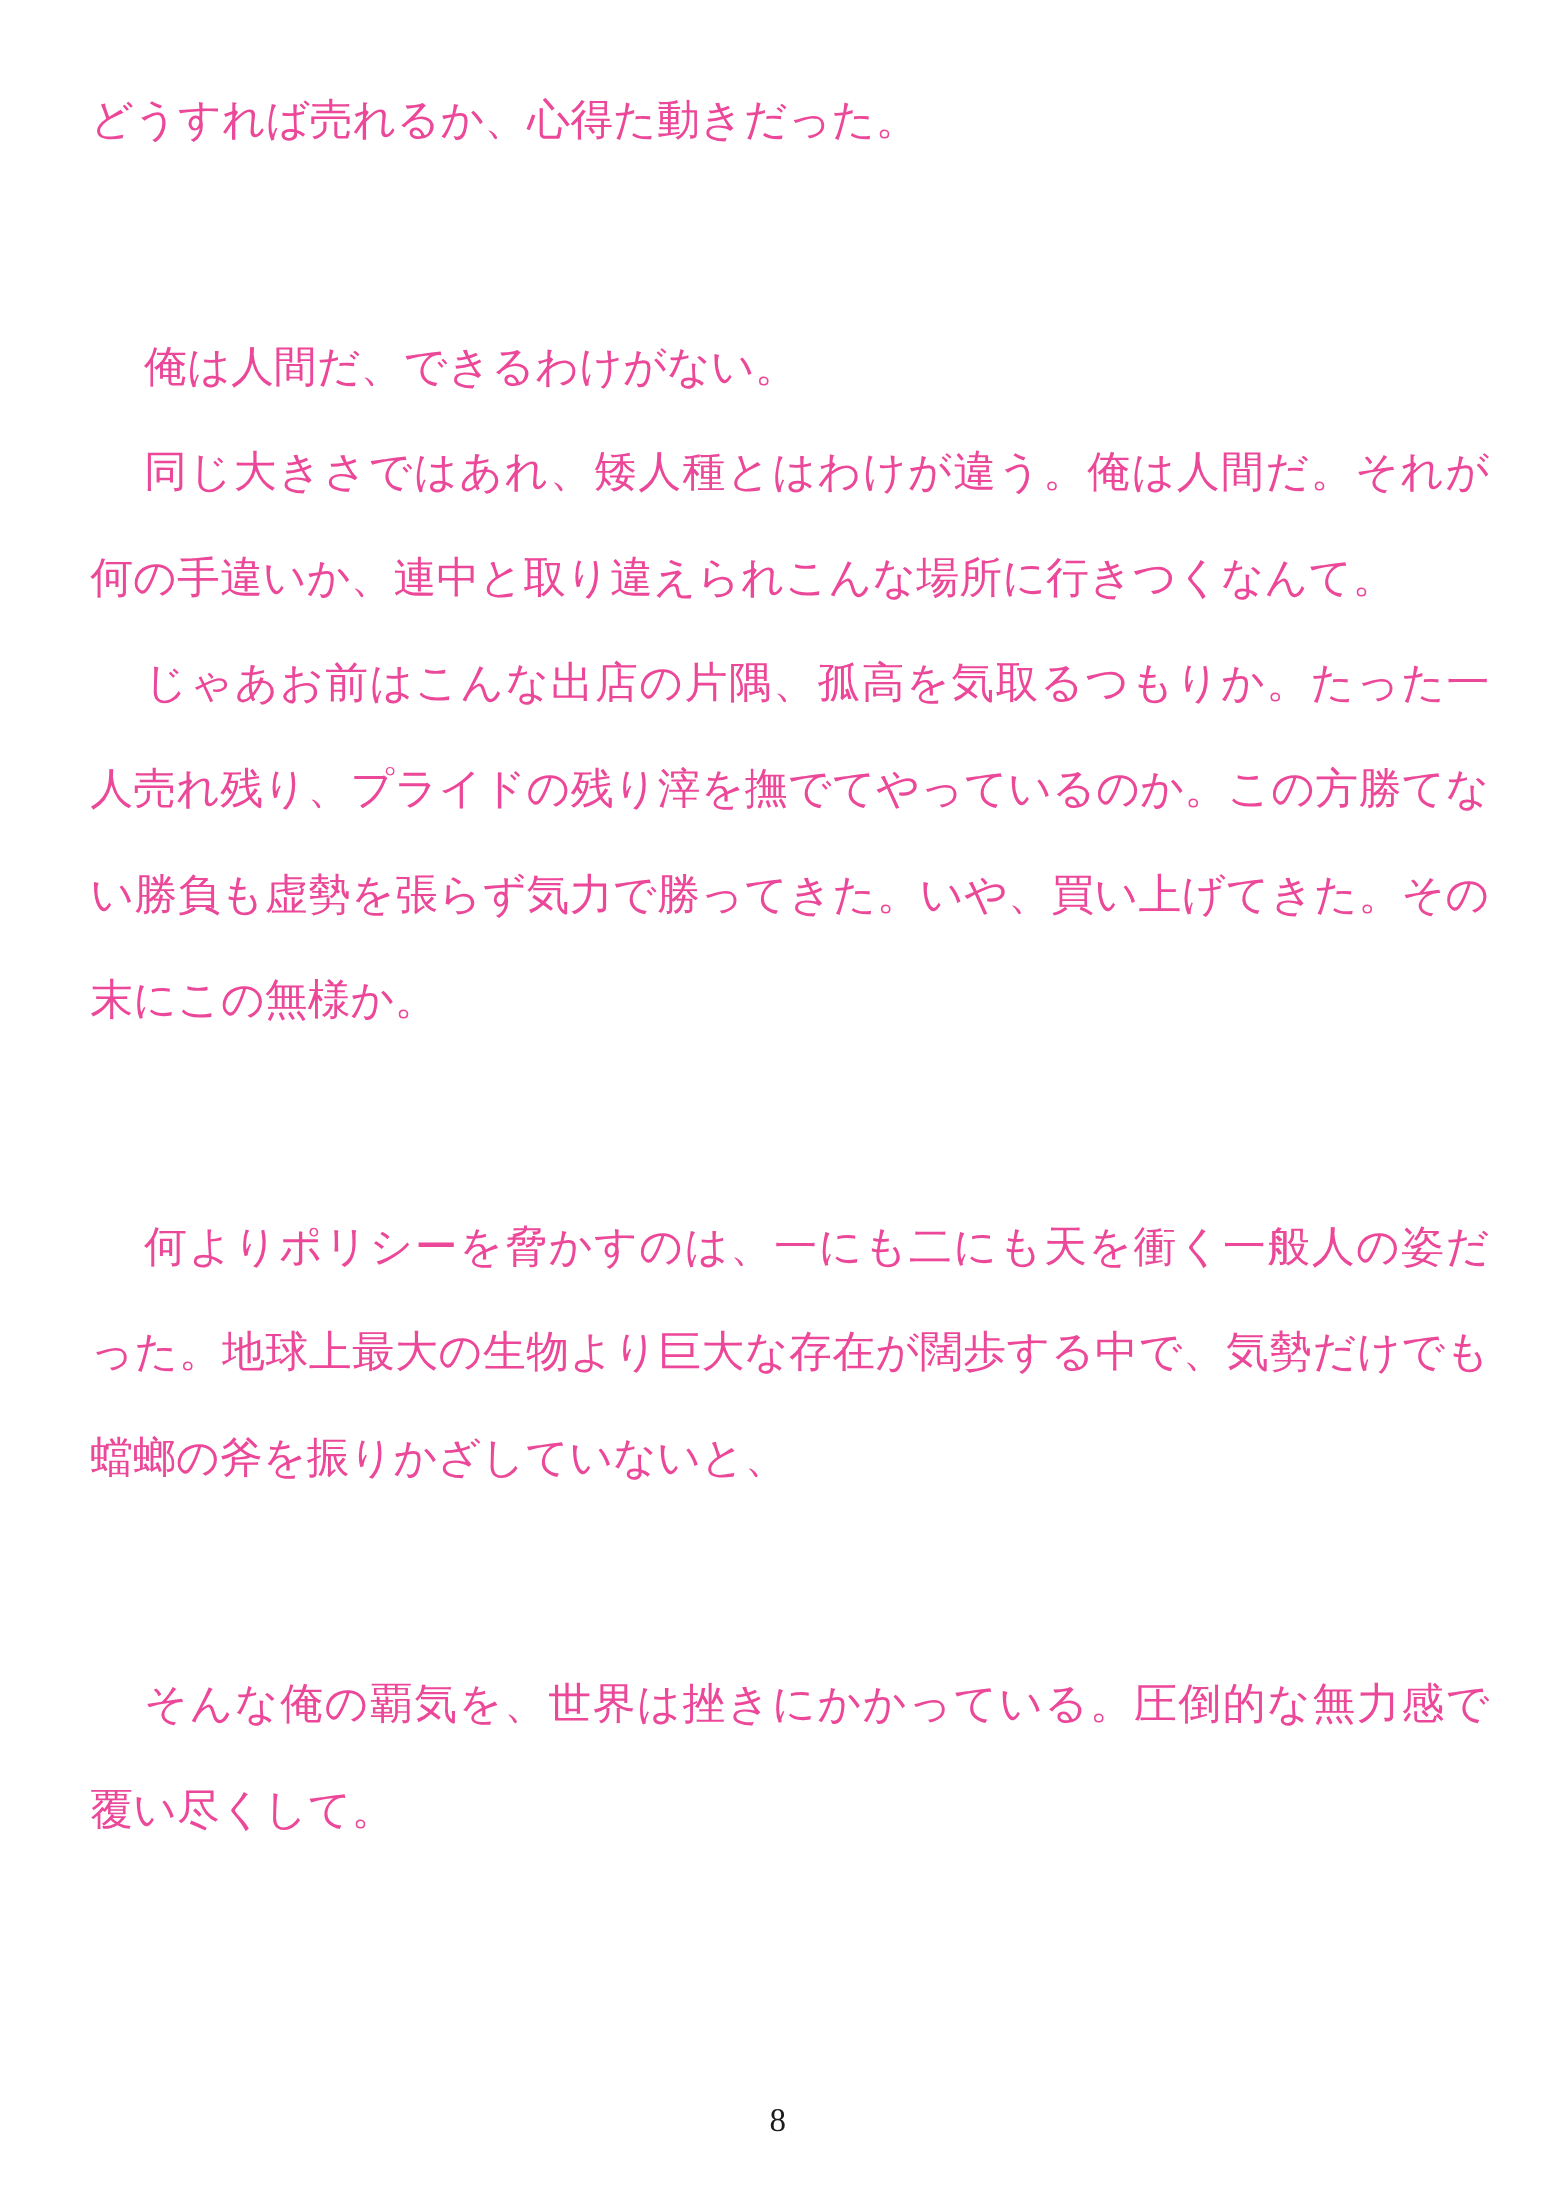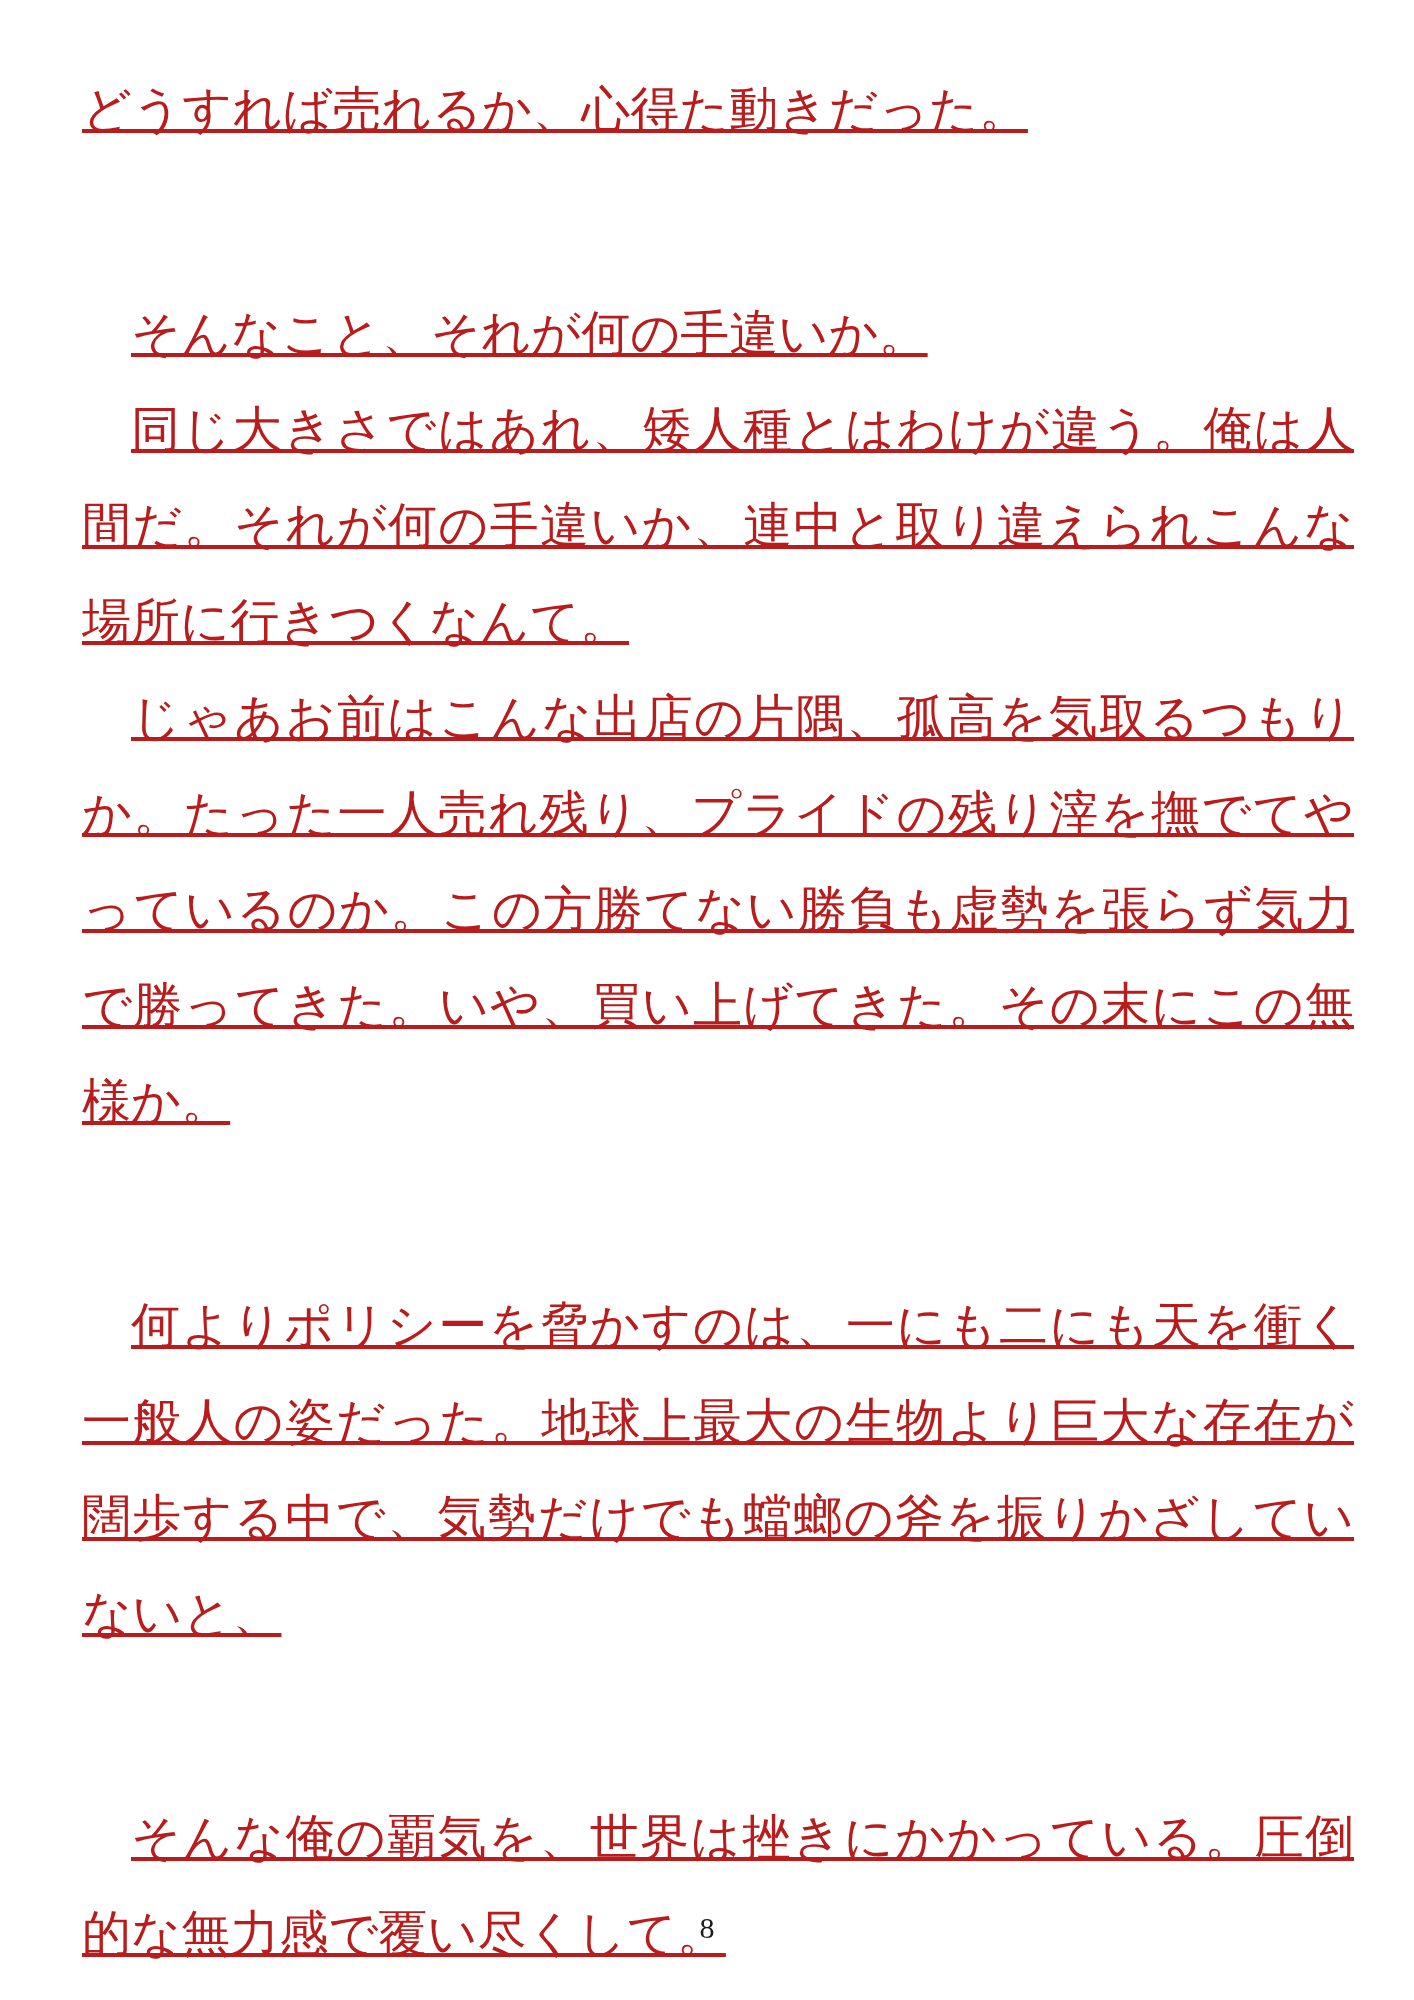--- a/index.html
+++ b/index.html
@@ -21,28 +21,27 @@
     background: #ffffff;
   }
   .text-block {
     position: absolute;
     left: 82px;
     top: 62px;
     width: 1272px;
   }
   .text-block p {
     margin: 0;
-    font-size: 49px;
+    font-size: 39px;
     line-height: 96px;
     text-align: justify;
     text-align-last: left;
     letter-spacing: 0;
     word-break: break-all;
-    color: #b91c1c;
-    text-decoration: underline;
+    color: #ec4899;
   }
   .text-block p.indent {
     text-indent: 49px;
   }
   .text-block p.gap {
     margin-top: 128px;
   }
   .page-number {
     position: absolute;
     top: 1908px;
@@ -53,20 +52,20 @@
     line-height: 40px;
     color: #1c1c1c;
   }
 </style>
 </head>
 <body>
 
 <main class="page">
   <div class="text-block" id="paragraphs">
       <p>どうすれば売れるか、心得た動きだった。</p>
-      <p class="indent gap">そんなこと、それが何の手違いか。</p>
+      <p class="indent gap">俺は人間だ、できるわけがない。</p>
       <p class="indent">同じ大きさではあれ、矮人種とはわけが違う。俺は人間だ。それが何の手違いか、連中と取り違えられこんな場所に行きつくなんて。</p>
       <p class="indent">じゃあお前はこんな出店の片隅、孤高を気取るつもりか。たった一人売れ残り、プライドの残り滓を撫でてやっているのか。この方勝てない勝負も虚勢を張らず気力で勝ってきた。いや、買い上げてきた。その末にこの無様か。</p>
       <p class="indent gap">何よりポリシーを脅かすのは、一にも二にも天を衝く一般人の姿だった。地球上最大の生物より巨大な存在が闊歩する中で、気勢だけでも蟷螂の斧を振りかざしていないと、</p>
       <p class="indent gap">そんな俺の覇気を、世界は挫きにかかっている。圧倒的な無力感で覆い尽くして。</p>
     </div>
   <div class="page-number">8</div>
 </main>
 
 </body></html>

